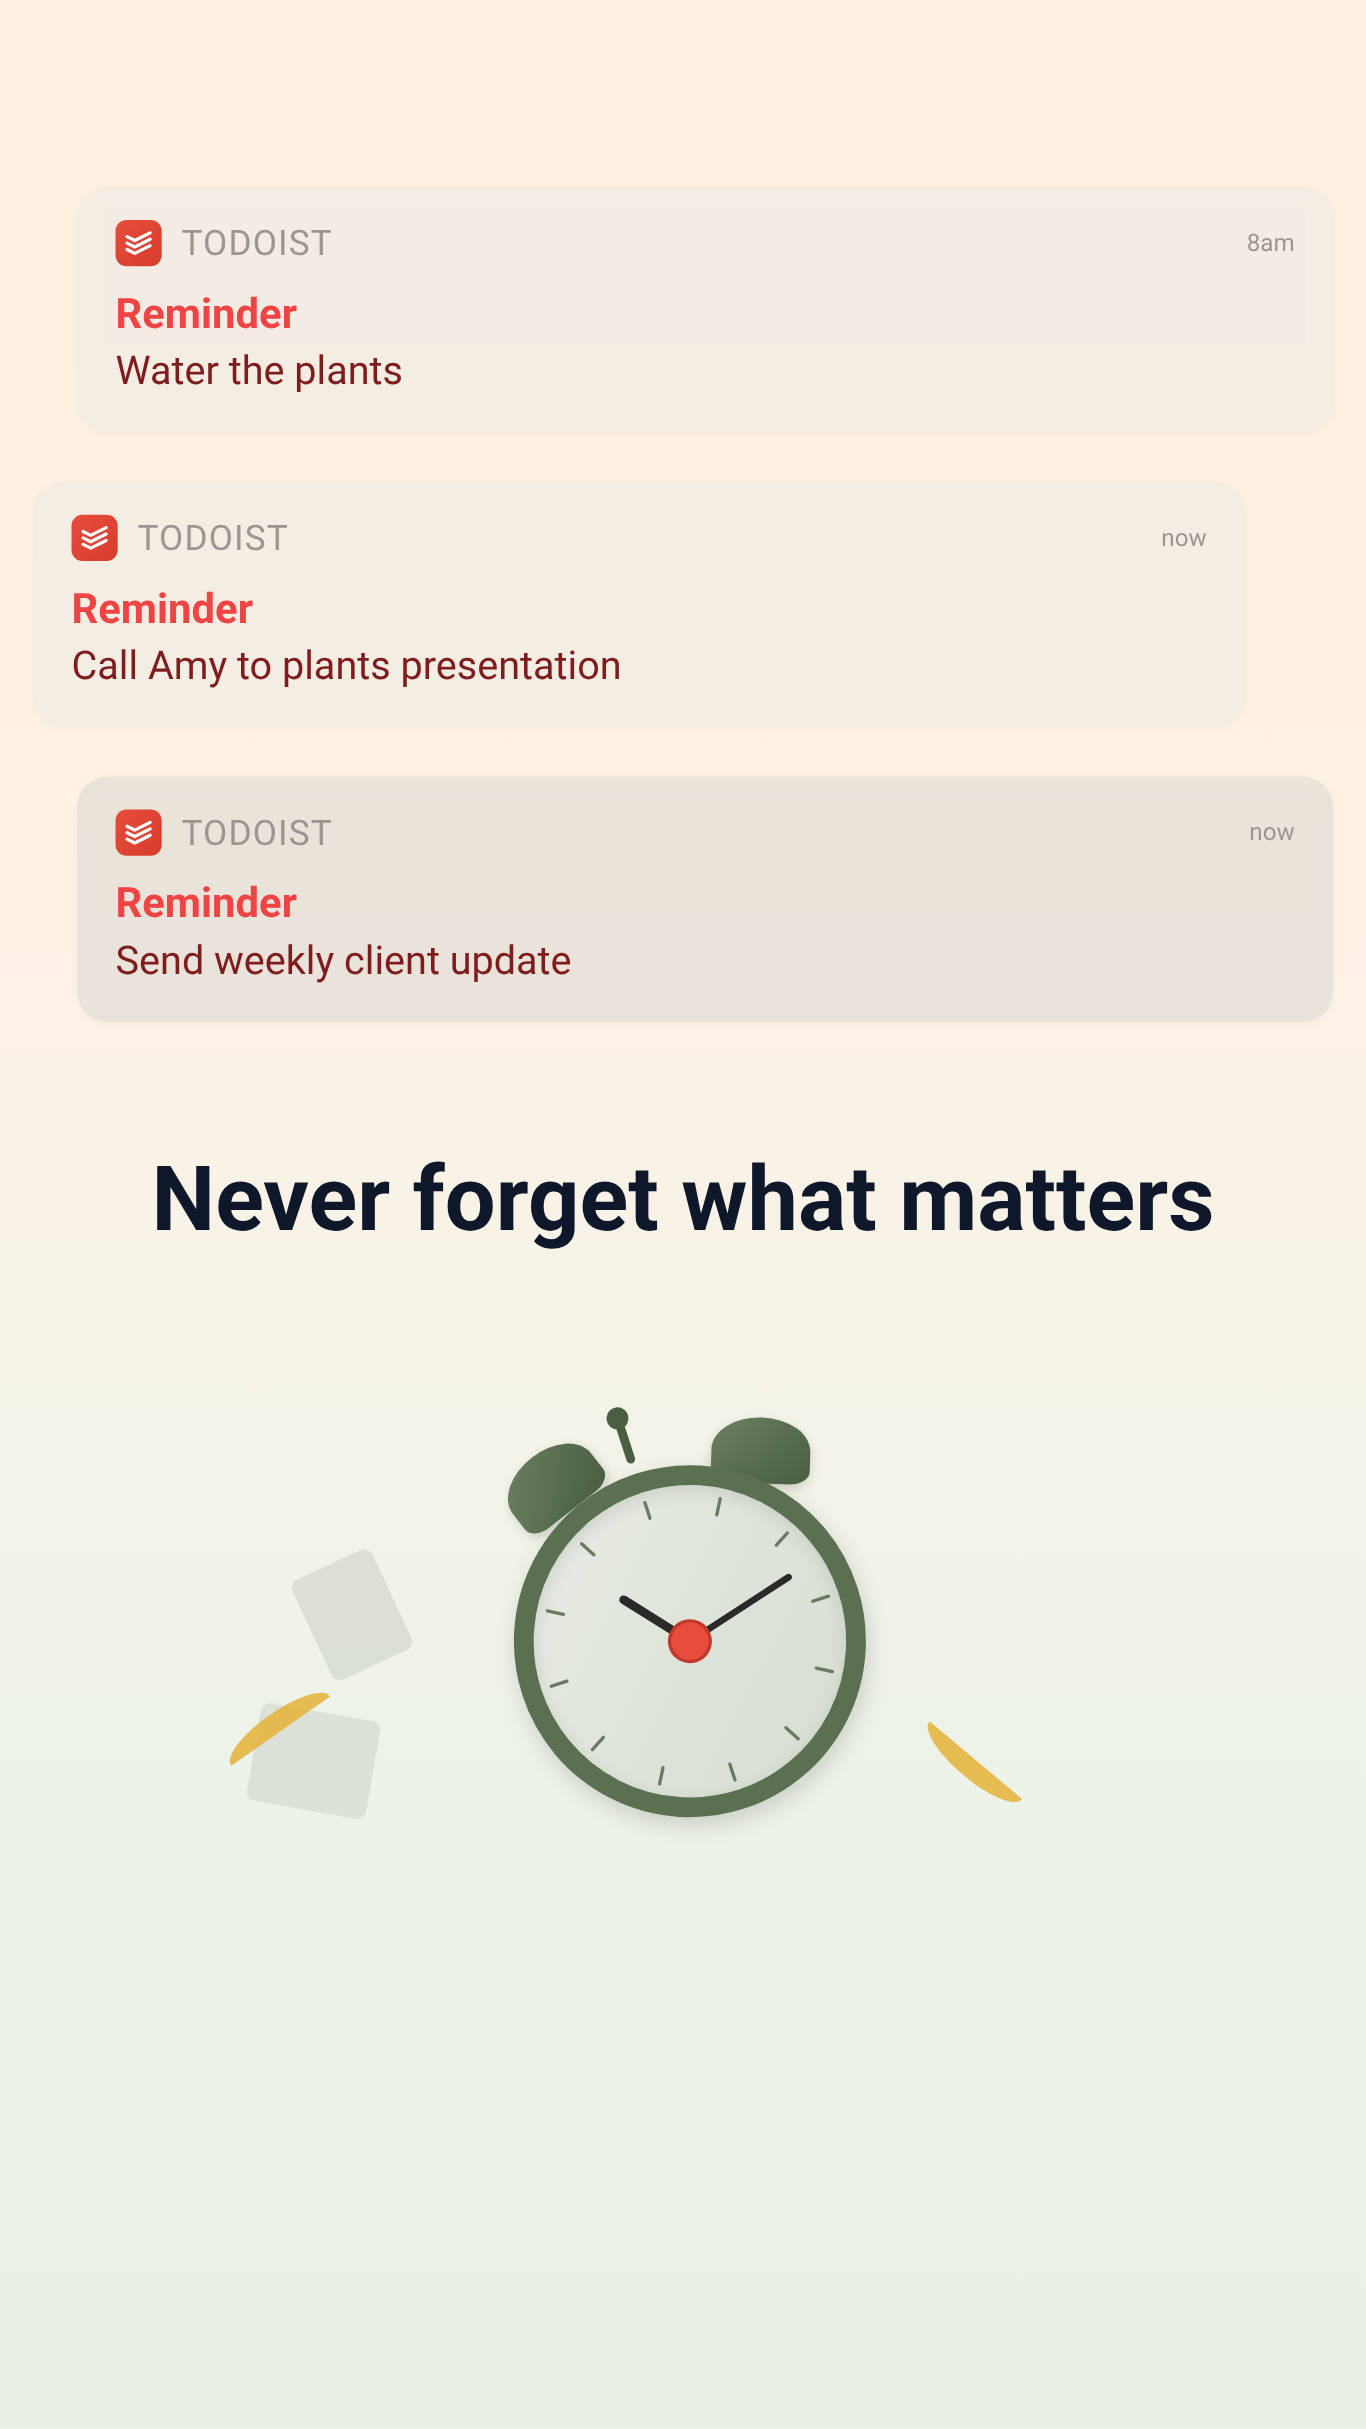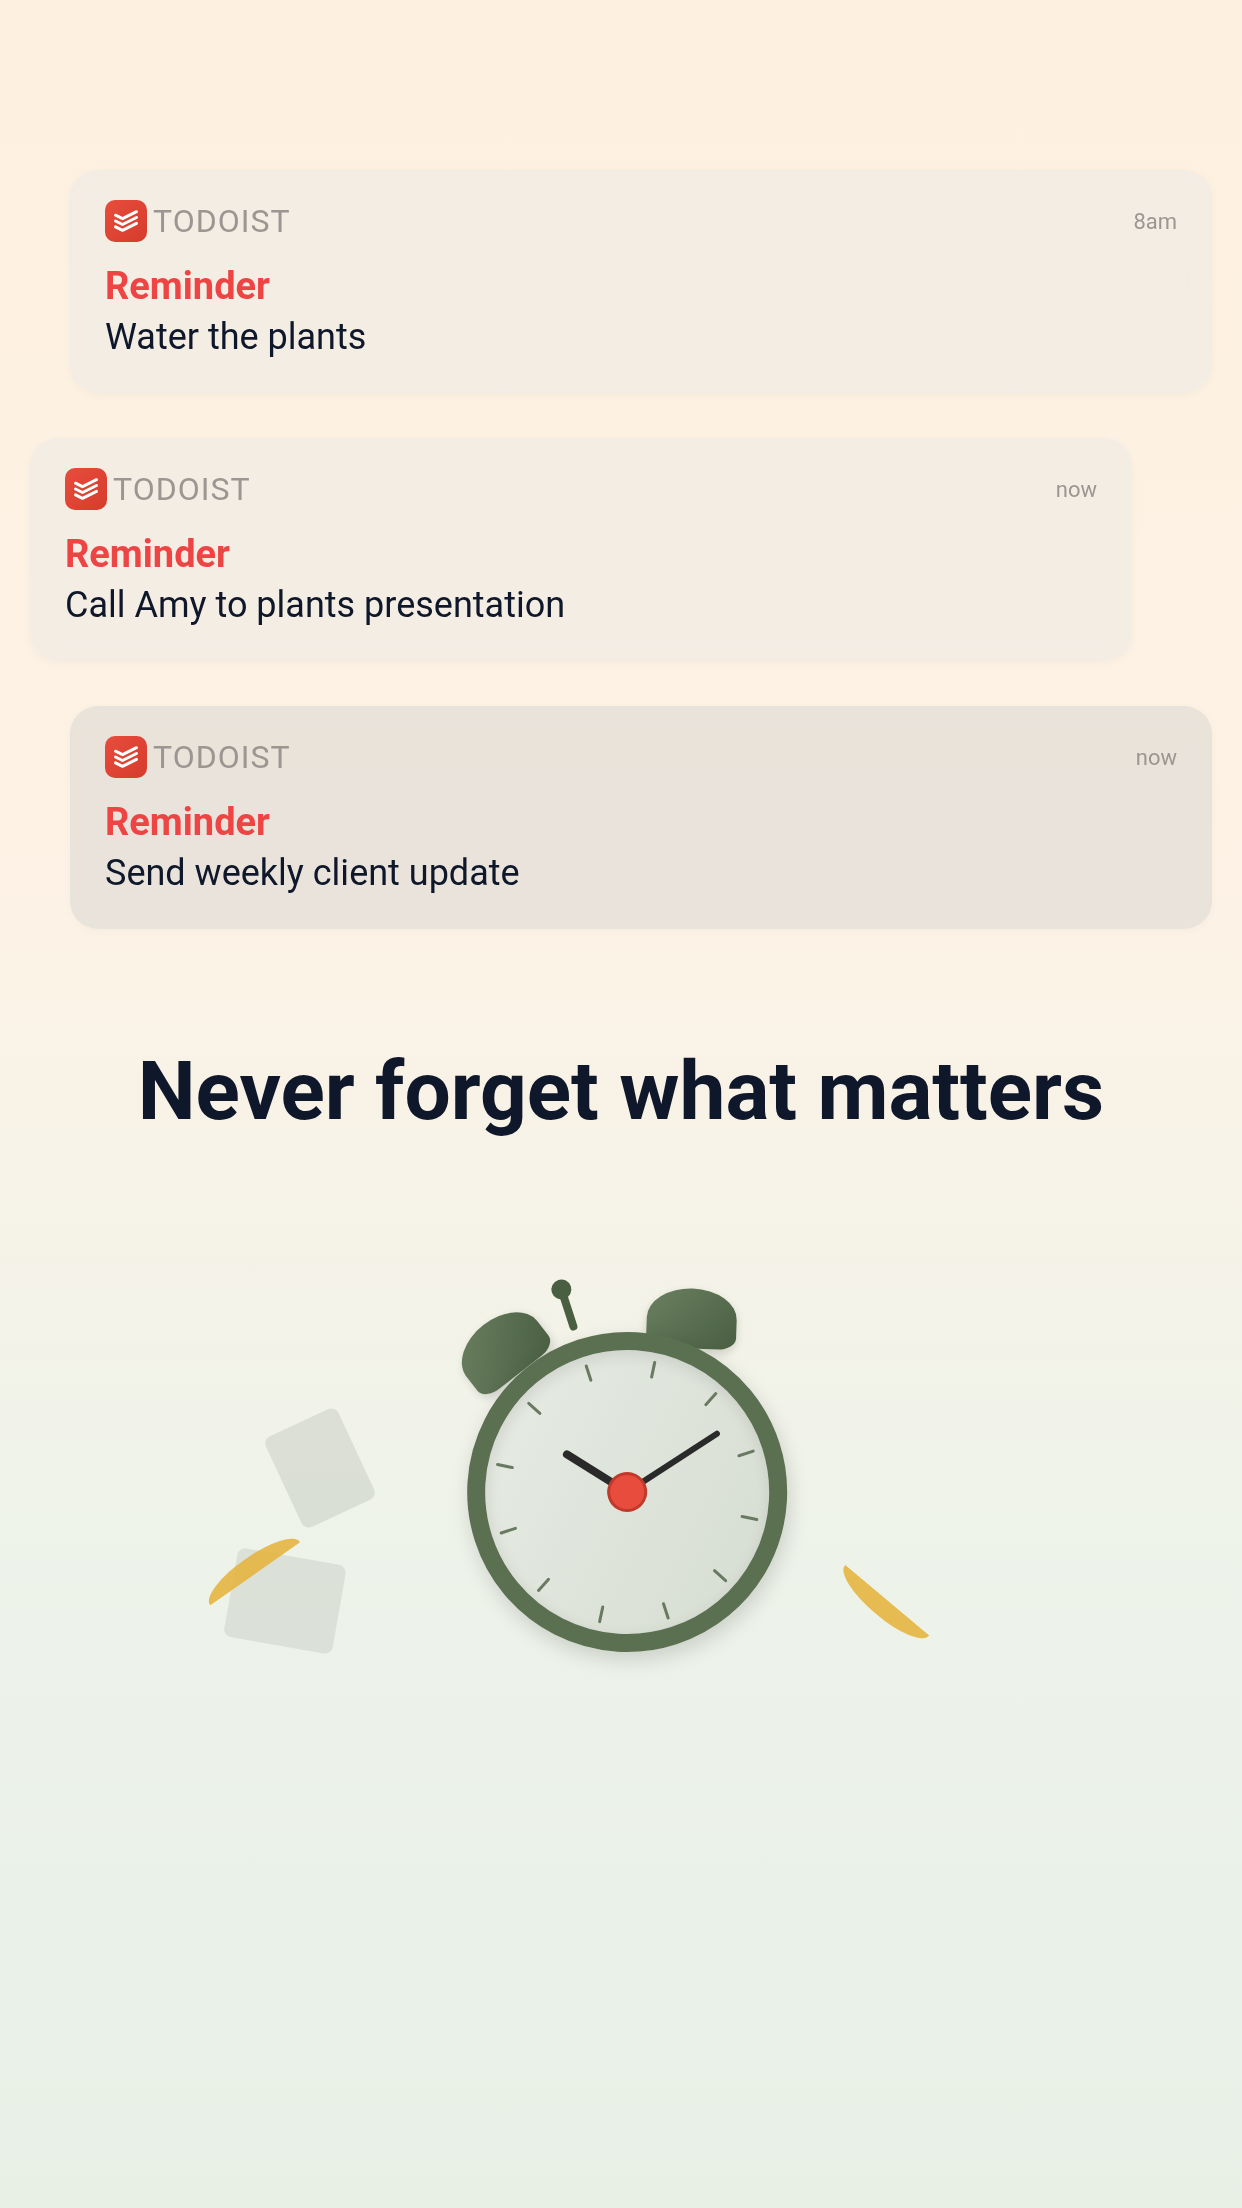--- a/index.html
+++ b/index.html
@@ -49,21 +49,21 @@
     .notification-header {
       display: flex;
       align-items: center;
       justify-content: space-between;
       margin-bottom: 22px;
     }
     
     .app-info {
       display: flex;
       align-items: center;
-      gap: 6px;
+      gap: 18px;
     }
     
     .app-icon {
       width: 42px;
       height: 42px;
       background: linear-gradient(135deg, #e74c3c 0%, #d63c2b 100%);
       border-radius: 10px;
       display: flex;
       align-items: center;
       justify-content: center;
@@ -90,21 +90,21 @@
     
     .notification-title {
       font-size: 38px;
       font-weight: 700;
       color: #ef4444;
       margin-bottom: 8px;
     }
     
     .notification-body {
       font-size: 36px;
-      color: #0f172a;
+      color: #7f1d1d;
       font-weight: 400;
     }
     
     .headline {
       text-align: center;
       margin-top: 115px;
       padding: 0 80px;
     }
     
     .headline-text {

